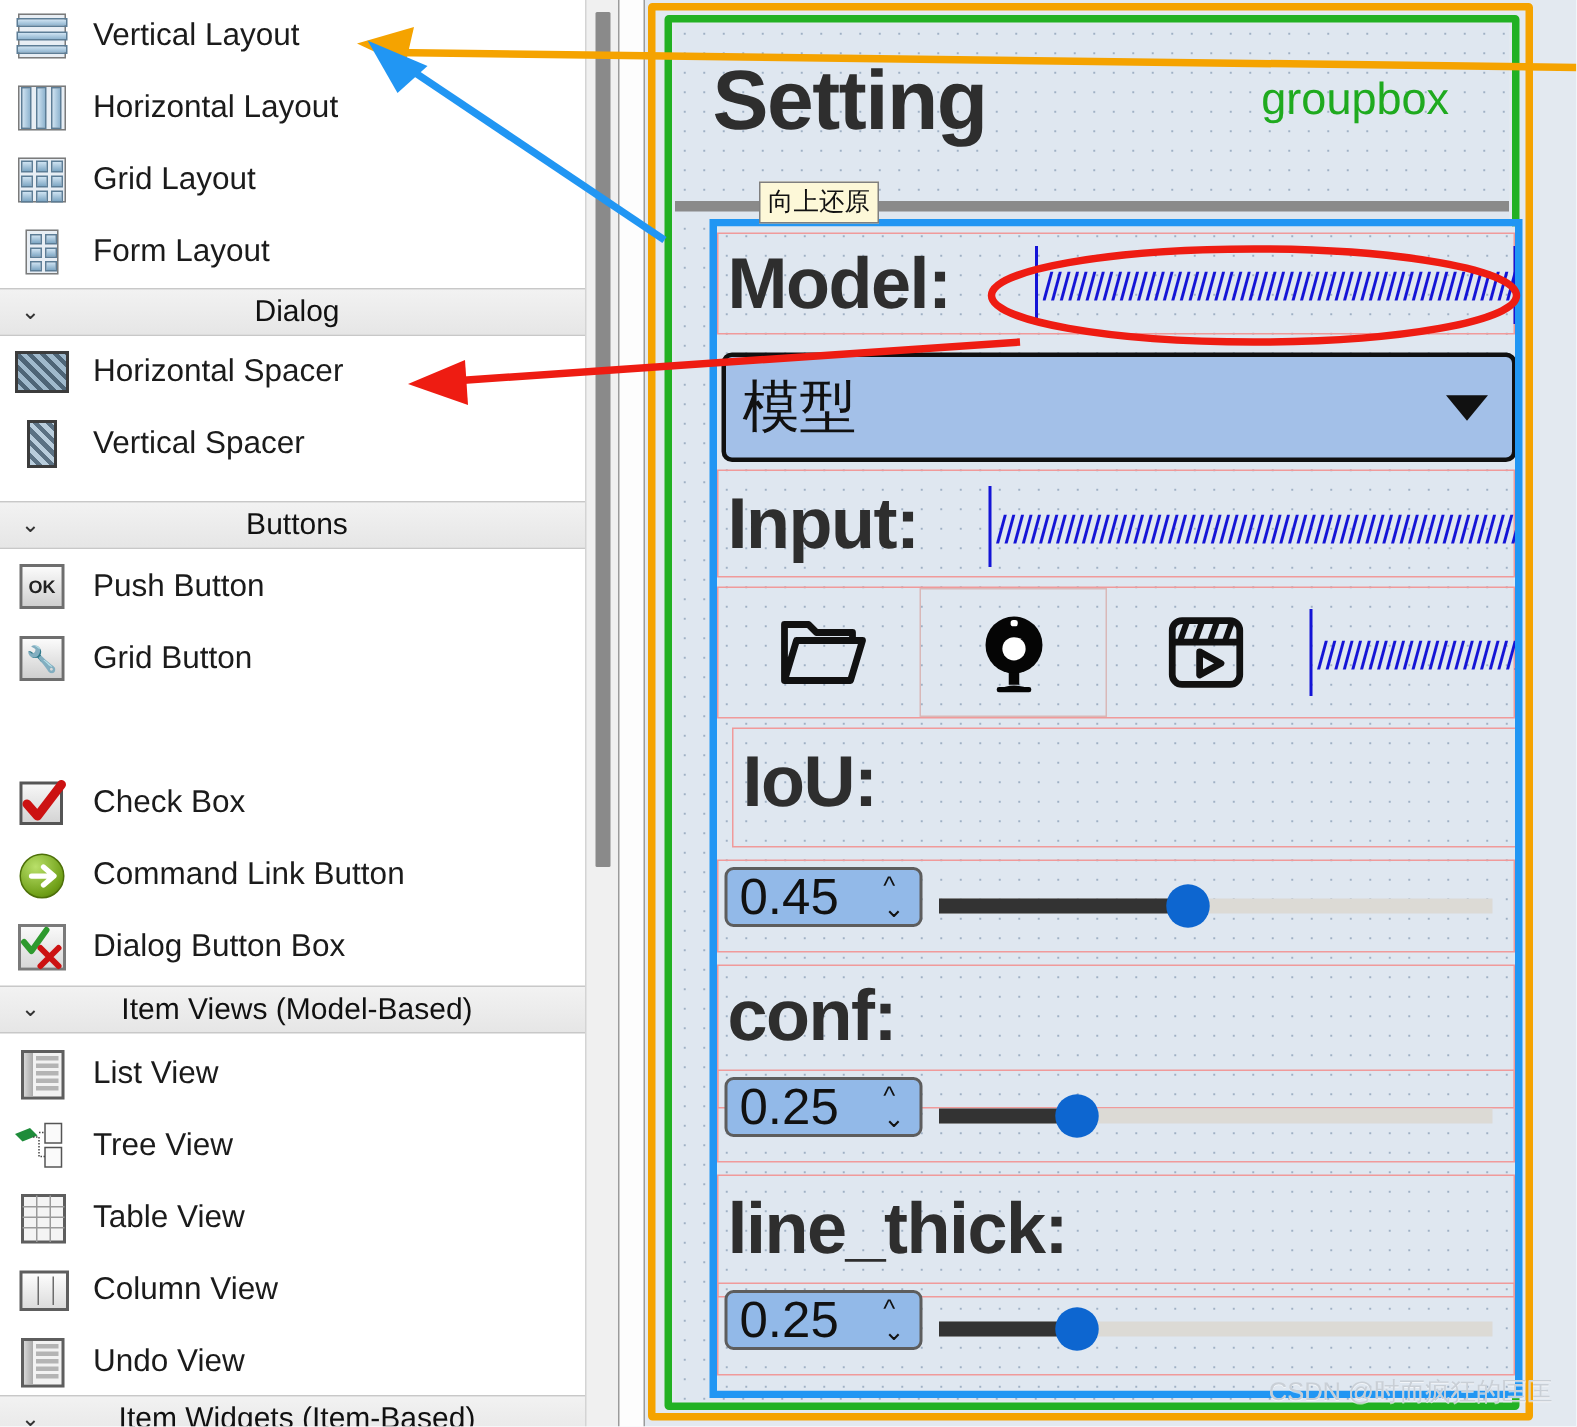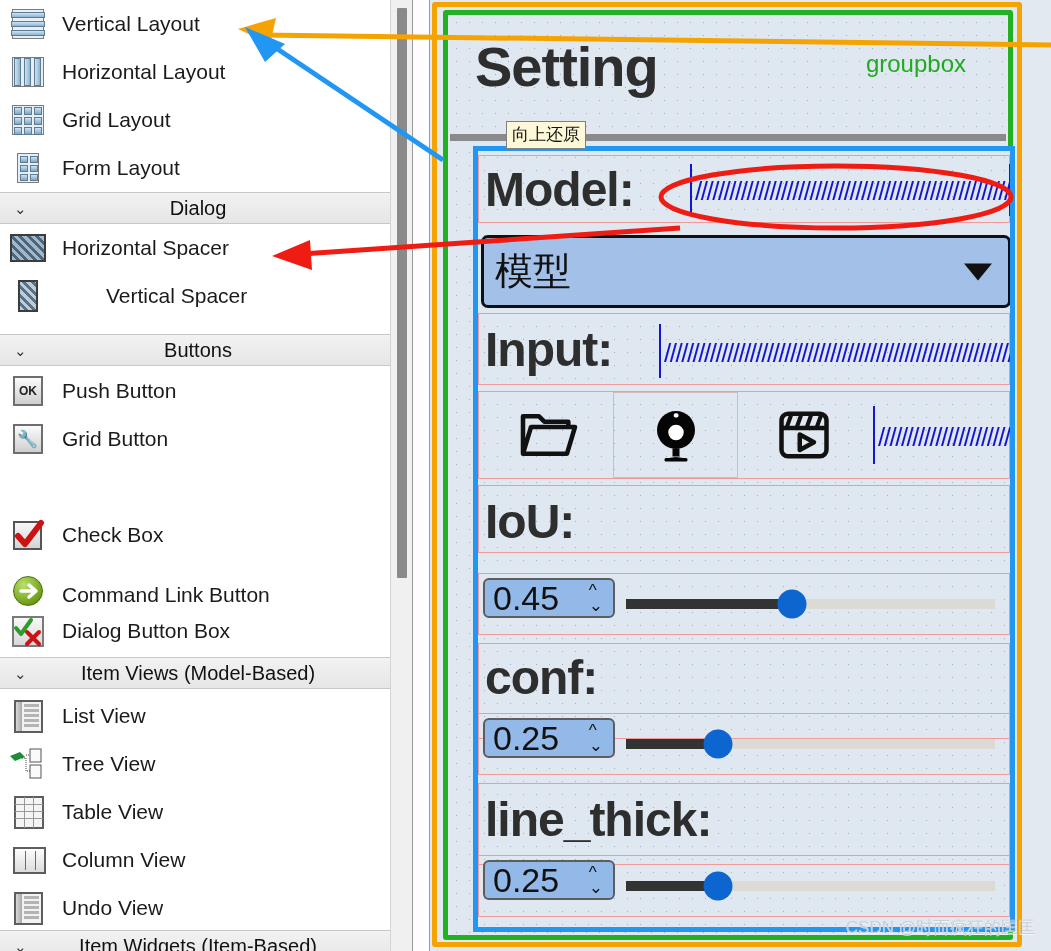--- a/index.html
+++ b/index.html
@@ -114,21 +114,21 @@
     position:absolute; left:20px; top:16px; width:556px; height:918px;
     background: #dfe7f0;
     background-image: radial-gradient(#9fb0c4 0.8px, transparent 0.9px);
     background-size: 13px 13px;
   }
   .gb-title {
     position:absolute; left:25px; top:18px; font-size:56px; font-weight:bold;
     color:#2e2e2e; letter-spacing:-1px;
   }
   .gb-annot {
-    position:absolute; right:40px; top:34px; font-size:24px; color:#1faa1f;
+    position:absolute; right:40px; top:34px; font-size:30px; color:#1faa1f;
   }
   .gb-sep {
     position:absolute; left:0; right:0; top:118px; height:7px; background:#8a8a8a;
   }
   .tooltip {
     position:absolute; left:76px; top:121px; background:#fdf8d8;
     border:1px solid #7f7f7f; padding:1px 5px 2px; font-size:17px; color:#111;
     white-space:nowrap; z-index:30;
   }
   
@@ -263,21 +263,21 @@
       <span class="hlabel">Dialog</span>
     </div>
 
     <div class="wb-item" style="position:absolute;top:224px;left:0;right:0;">
       <span class="wb-icon">
         <span class="spacer-ic"></span>
       </span>
       <span class="wb-label">Horizontal Spacer</span>
     </div>
 
-    <div class="wb-item" style="position:absolute;top:272px;left:0;right:0;gap:44px;">
+    <div class="wb-item" style="position:absolute;top:272px;left:0;right:0;">
       <span class="wb-icon">
         <span class="vspacer-ic"></span>
       </span>
       <span class="wb-label">Vertical Spacer</span>
     </div>
 
     <div class="wb-header" style="position:absolute;top:334px;left:0;right:0;">
       <span class="chev">⌄</span>
       <span class="hlabel">Buttons</span>
     </div>
@@ -300,21 +300,21 @@
     <div class="wb-item" style="position:absolute;top:511px;left:0;right:0;">
       <span class="wb-icon">
         <span class="chk-ic"></span>
         <svg width="40" height="34" style="position:absolute;left:0;top:0;">
           <path d="M10 18 L17 26 L33 5" stroke="#cc1212" stroke-width="6" fill="none" stroke-linecap="round" stroke-linejoin="round"></path>
         </svg>
       </span>
       <span class="wb-label">Check Box</span>
     </div>
 
-    <div class="wb-item" style="position:absolute;top:559px;left:0;right:4px;align-items:flex-end;">
+    <div class="wb-item" style="position:absolute;top:559px;left:0;right:4px;">
       <span class="wb-icon">
         <span class="cmd-ic"></span>
         <svg width="40" height="34" style="position:absolute;left:0;top:0;">
           <path d="M13 18 L26 18 M21 12 L28 18 L21 24" stroke="#ffffff" stroke-width="3.5" fill="none" stroke-linecap="round" stroke-linejoin="round"></path>
         </svg>
       </span>
       <span class="wb-label">Command Link Button</span>
     </div>
 
     <div class="wb-item" style="position:absolute;top:607px;left:0;right:0;">
@@ -464,21 +464,21 @@
             <rect x="3" y="3.5" width="18" height="17" rx="2.6" fill="none" stroke="#111" stroke-width="1.8"></rect>
             <path d="M3 9.2 L21 9.2" stroke="#111" stroke-width="1.8"></path>
             <path d="M7 3.6 L5 9.2 M11 3.6 L9 9.2 M15 3.6 L13 9.2 M19 3.6 L17 9.2" stroke="#111" stroke-width="1.6"></path>
             <path d="M10.3 11.8 L16 14.9 L10.3 18 Z" fill="none" stroke="#111" stroke-width="1.8" stroke-linejoin="round"></path>
           </svg>
         </div>
         <span class="caret" style="left:394px;top:14px;height:58px;"></span>
         <span class="scribble" style="left:399px;top:32px;width:132px;">/////////////////////////////</span>
       </div>
 
-      <div class="row" style="top:334px;height:68px;">
+      <div class="row" style="top:334px;height:80px;margin-left:10px;">
         <span class="row-label" style="left:6px;top:8px;">IoU:</span>
       </div>
 
       <div class="row" style="top:422px;height:62px;">
         <div class="spin">
           <span class="spin-val">0.45</span>
           <span class="spin-arrows">
             <span>^</span>
             <span>⌄</span>
           </span>

